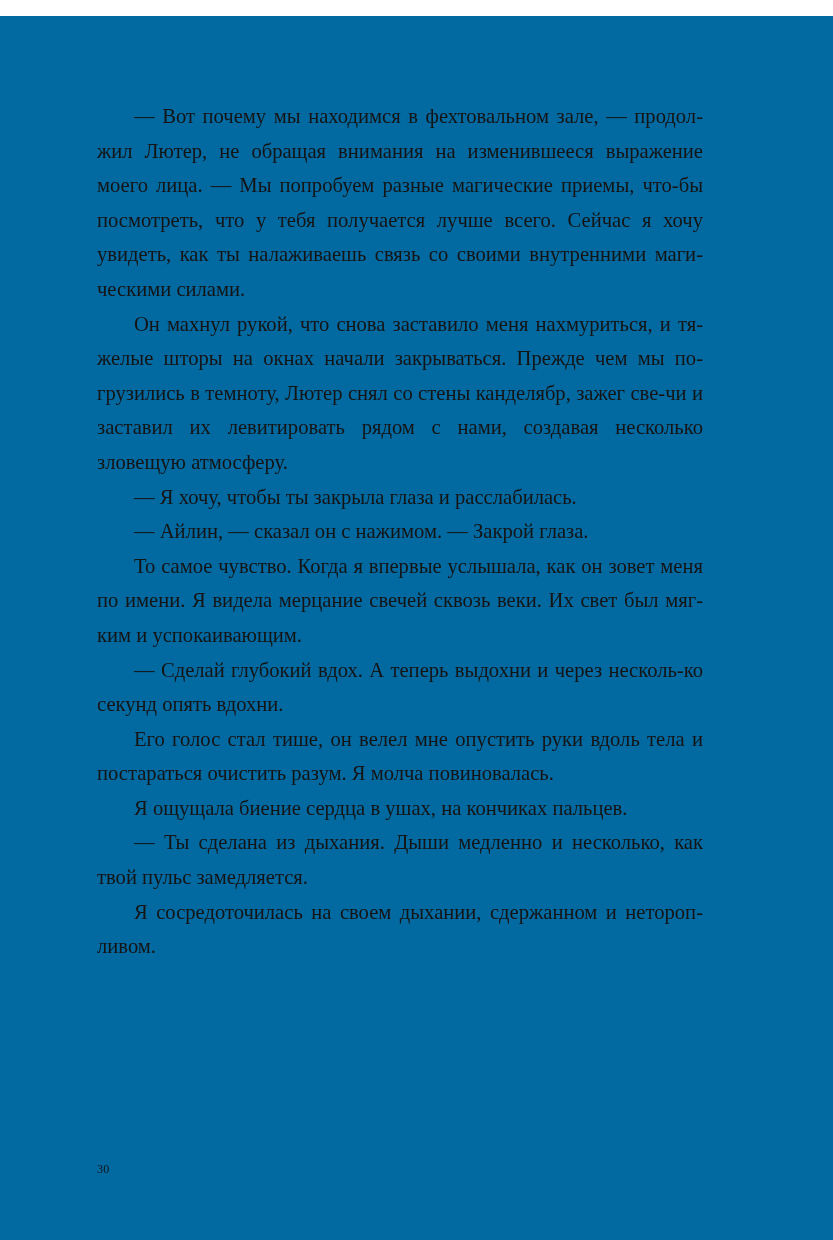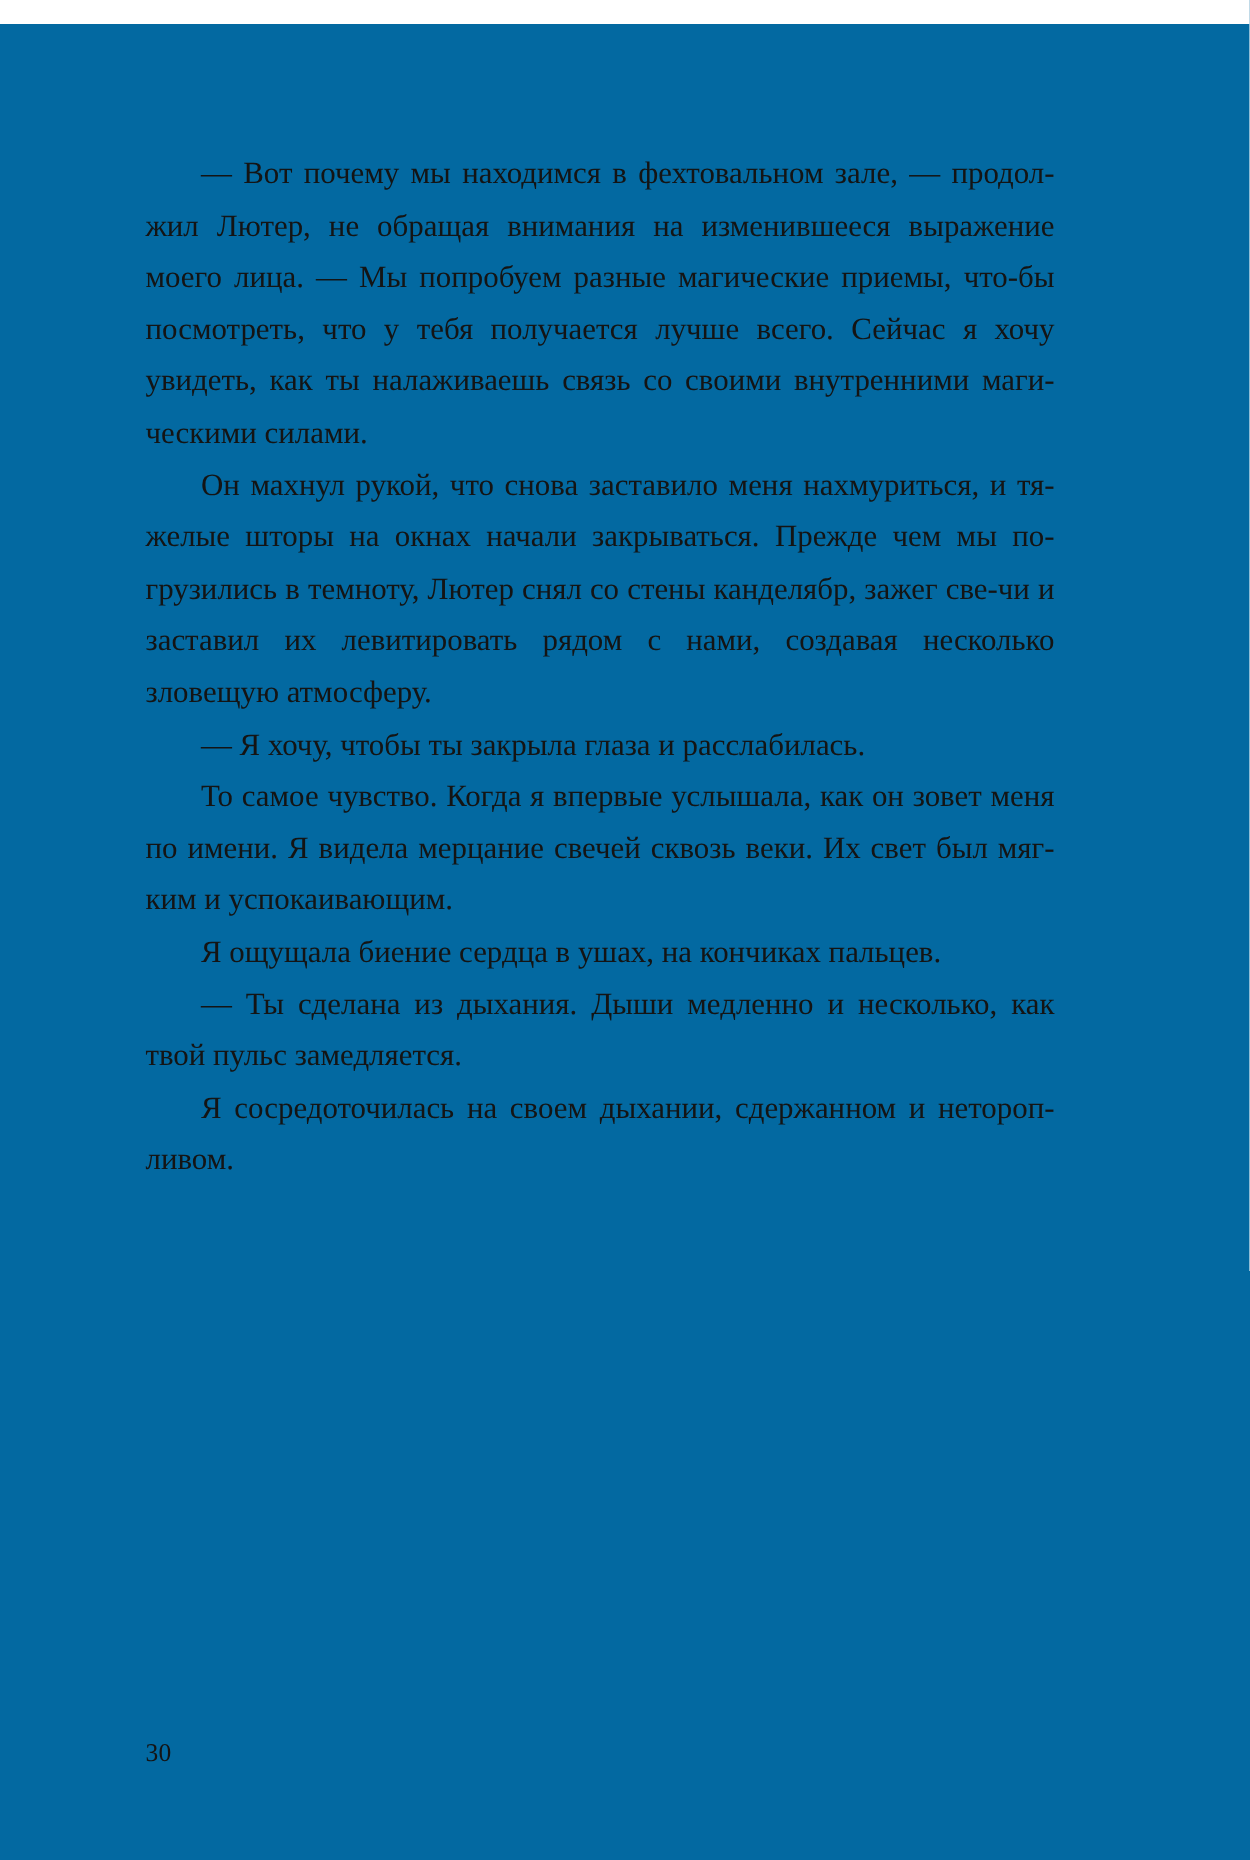--- a/index.html
+++ b/index.html
@@ -38,36 +38,39 @@
     text-justify: inter-word;
     text-indent: 37px;
     hyphens: manual;
     -webkit-hyphens: manual;
     color: #141414;
   }
   .folio {
     position: absolute;
     left: 97px;
     top: 1142px;
-    font-size: 17px;
+    font-size: 12px;
     line-height: 22px;
     color: #141414;
     letter-spacing: 0.2px;
   }
 </style>
 </head>
 <body>
 
 <div class="page">
 
   <div class="text-column">
     <p class="para">— Вот почему мы находимся в фехтовальном зале, — продол-жил Лютер, не обращая внимания на изменившееся выражение моего лица. — Мы попробуем разные магические приемы, что-бы посмотреть, что у тебя получается лучше всего. Сейчас я хочу увидеть, как ты налаживаешь связь со своими внутренними маги-ческими силами.</p>
     <p class="para">Он махнул рукой, что снова заставило меня нахмуриться, и тя-желые шторы на окнах начали закрываться. Прежде чем мы по-грузились в темноту, Лютер снял со стены канделябр, зажег све-чи и заставил их левитировать рядом с нами, создавая несколько зловещую атмосферу.</p>
     <p class="para">— Я хочу, чтобы ты закрыла глаза и расслабилась.</p>
+    <p class="para">— Айлин, — сказал он с нажимом. — Закрой глаза.</p>
     <p class="para">То самое чувство. Когда я впервые услышала, как он зовет меня по имени. Я видела мерцание свечей сквозь веки. Их свет был мяг-ким и успокаивающим.</p>
+    <p class="para">— Сделай глубокий вдох. А теперь выдохни и через несколь-ко секунд опять вдохни.</p>
+    <p class="para">Его голос стал тише, он велел мне опустить руки вдоль тела и постараться очистить разум. Я молча повиновалась.</p>
     <p class="para">Я ощущала биение сердца в ушах, на кончиках пальцев.</p>
     <p class="para">— Ты сделана из дыхания. Дыши медленно и несколько, как твой пульс замедляется.</p>
     <p class="para">Я сосредоточилась на своем дыхании, сдержанном и нетороп-ливом.</p>
   </div>
 
   <div class="folio">30</div>
 
 </div>
 
 </body></html>

